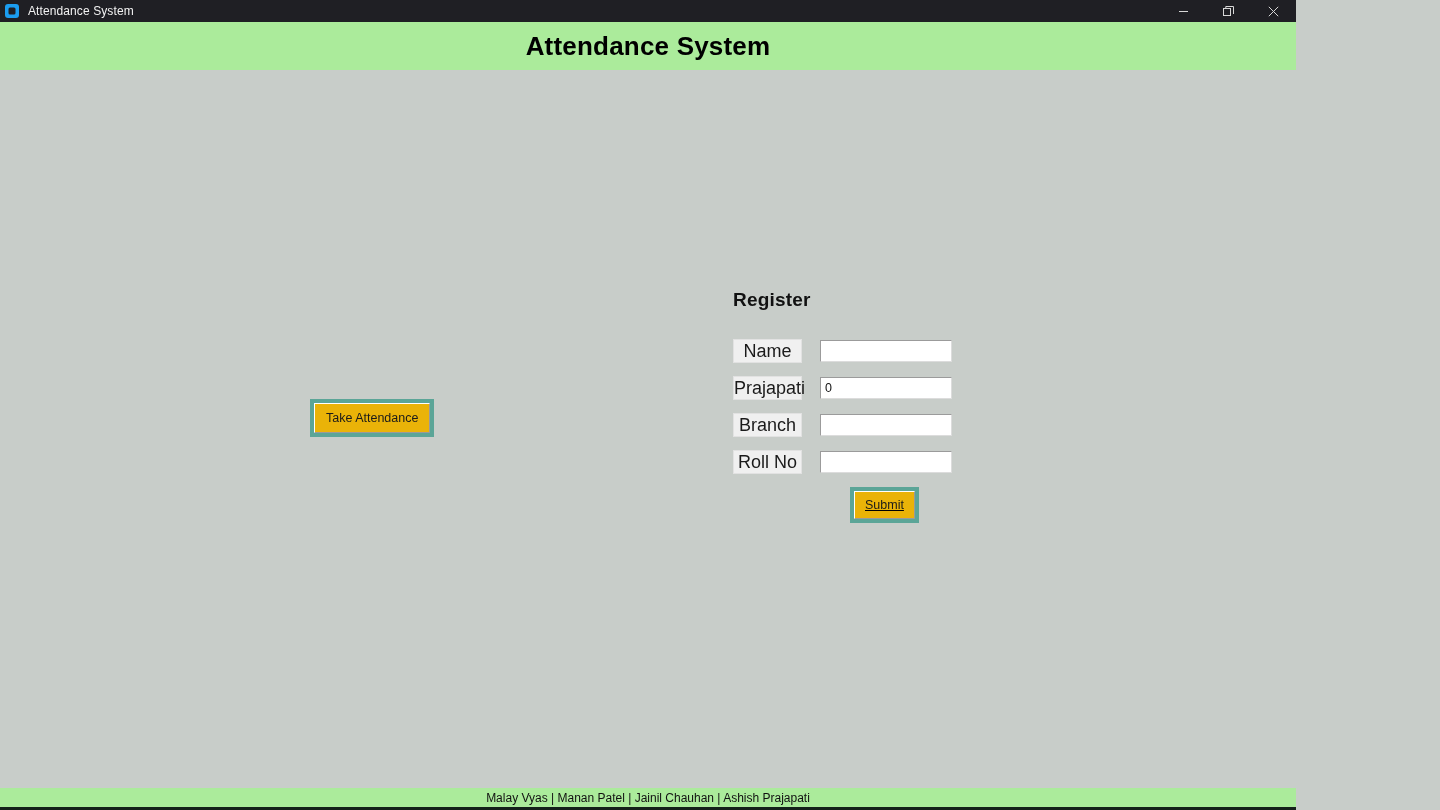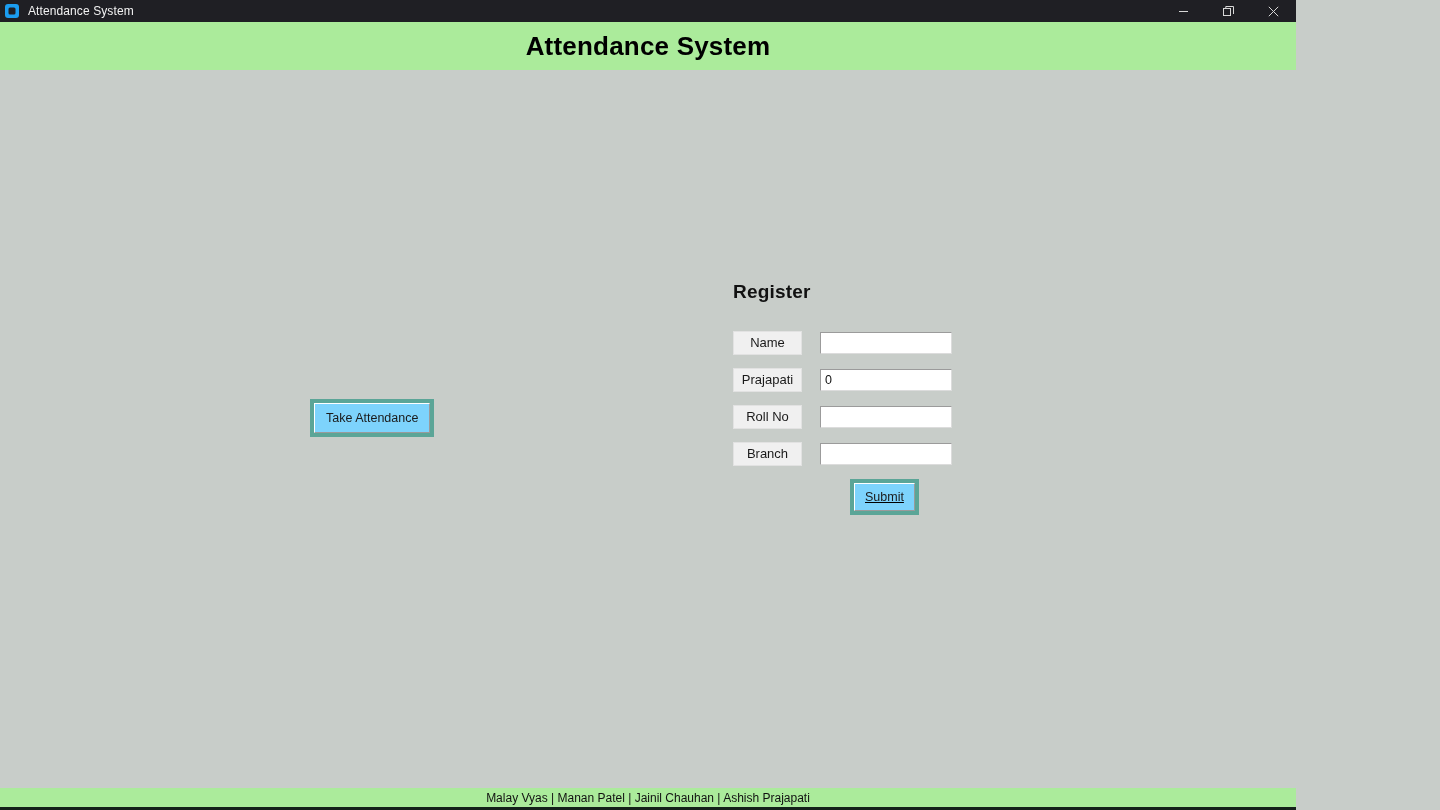--- a/index.html
+++ b/index.html
@@ -95,21 +95,21 @@
     left: 310px;
     top: 329px;
   }
   .focus-ring {
     display: inline-block;
     background: #5ba597;
     padding: 4px;
   }
   .tk-button {
     display: block;
-    background: #7dd3fc;
+    background: #eab308;
     border-top: 1px solid #ffffff;
     border-left: 1px solid #ffffff;
     border-right: 1px solid #9a9a9a;
     border-bottom: 1px solid #9a9a9a;
     font-family: "Liberation Sans", sans-serif;
     font-size: 12.5px;
     color: #1a1a1a;
     padding: 6px 10px;
     cursor: default;
     line-height: 14px;
@@ -122,35 +122,35 @@
   .register-panel {
     position: absolute;
     left: 733px;
     top: 205px;
     width: 260px;
   }
   .register-heading {
     font-size: 19px;
     font-weight: bold;
     color: #111111;
-    margin: 6px 0 28px 0;
+    margin: 14px 0 28px 0;
     letter-spacing: 0.2px;
   }
   .form-row {
     display: flex;
     align-items: center;
     margin-bottom: 13px;
   }
   .field-label {
     width: 67px;
     min-width: 67px;
     text-align: center;
     background: #f0f0f0;
     border: 1px solid #e2e2e2;
-    font-size: 13px;
+    font-size: 18px;
     color: #1a1a1a;
     padding: 4px 0;
     line-height: 14px;
     cursor: default;
   }
   .field-input {
     width: 122px;
     margin-left: 18px;
     background: #ffffff;
     border-top: 1px solid #9b9b9b;
@@ -246,26 +246,26 @@
         <div class="field-label">Name</div>
         <input class="field-input" type="text" value="" style="">
       </div>
 
       <div class="form-row">
         <div class="field-label">Prajapati</div>
         <input class="field-input" type="text" value="0" style="">
       </div>
 
       <div class="form-row">
+        <div class="field-label">Branch</div>
+        <input class="field-input" type="text" value="" style="">
+      </div>
+
+      <div class="form-row">
         <div class="field-label">Roll No</div>
-        <input class="field-input" type="text" value="" style="">
-      </div>
-
-      <div class="form-row">
-        <div class="field-label">Branch</div>
         <input class="field-input" type="text" value="" style="">
       </div>
 
       <div class="submit-row">
         <span class="focus-ring">
           <button class="tk-button">Submit</button>
         </span>
       </div>
     </div>
 

